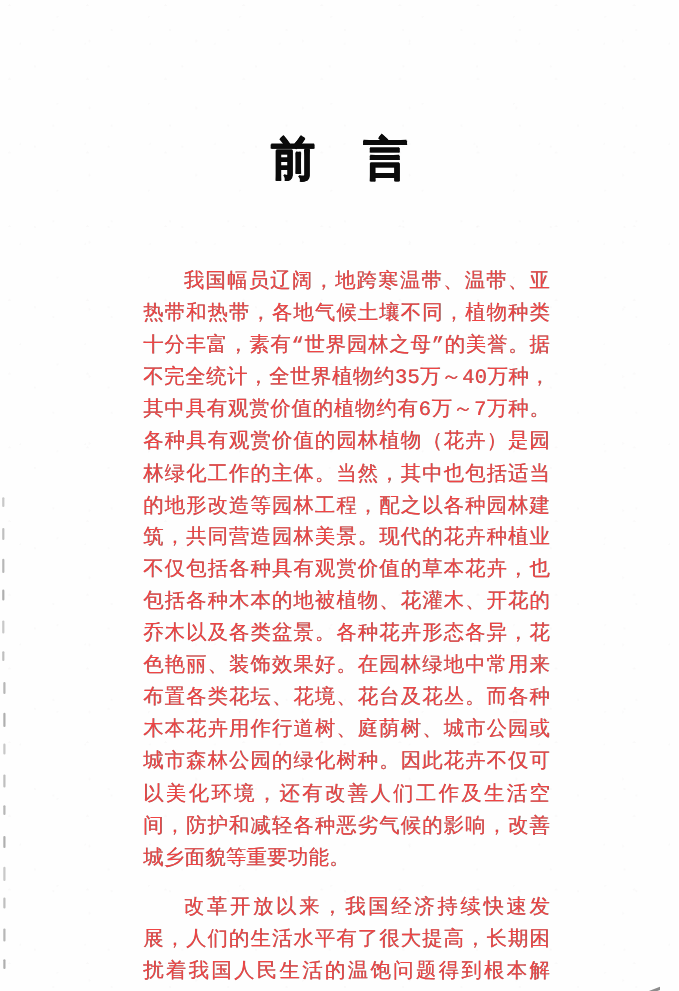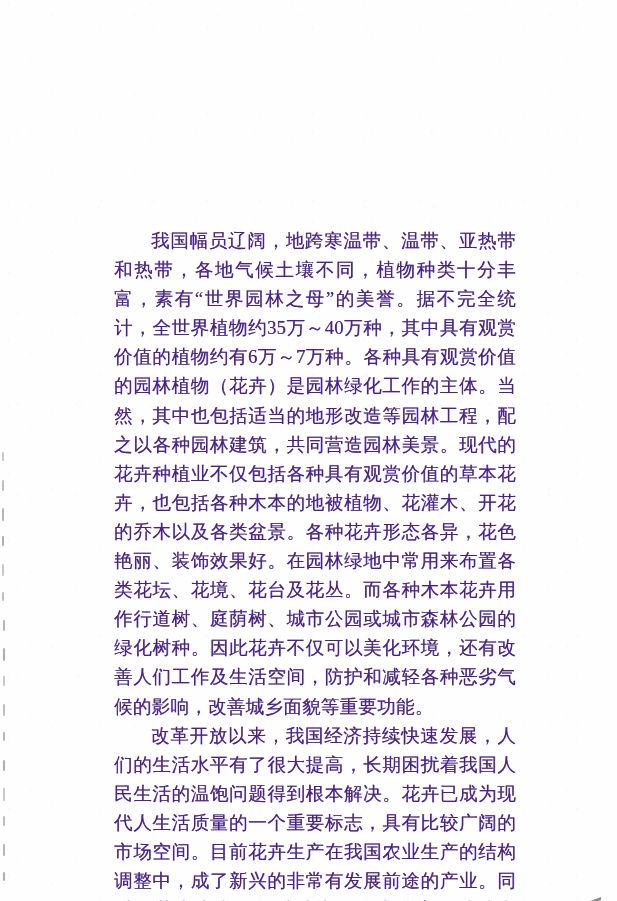--- a/index.html
+++ b/index.html
@@ -61,30 +61,30 @@
   }
 
   
   .body-block {
     position: absolute;
     top: 226px;
     left: 114px;
     width: 402px;
   }
   .para {
-    margin: 0;
+    margin: 16px;
     font-size: 18.6px;
     line-height: 29.1px;
-    color: #4c1d95;
+    color: #ef4444;
     text-align: justify;
     text-align-last: left;
     text-justify: inter-character;
     text-indent: 37px;
     letter-spacing: 0.2px;
-    font-family: Liberation Serif, serif;
+    font-family: Liberation Mono, monospace;
     text-shadow: 0.35px 0 0 rgba(18,18,18,0.55);
   }
   .para + .para { margin-top: 0; }
 
   
   .watermark {
     position: absolute;
     right: 4px;
     bottom: 12px;
     width: 130px;
@@ -119,20 +119,23 @@
     border-radius: 1px;
   }
 </style>
 </head>
 <body>
 
 <div class="page">
 
   <div class="paper-grain"></div>
 
+  <div class="title-block">
+    <span class="title-text">前言</span>
+  </div>
 
   <div class="body-block">
     <p class="para">我国幅员辽阔，地跨寒温带、温带、亚热带和热带，各地气候土壤不同，植物种类十分丰富，素有“世界园林之母”的美誉。据不完全统计，全世界植物约35万～40万种，其中具有观赏价值的植物约有6万～7万种。各种具有观赏价值的园林植物（花卉）是园林绿化工作的主体。当然，其中也包括适当的地形改造等园林工程，配之以各种园林建筑，共同营造园林美景。现代的花卉种植业不仅包括各种具有观赏价值的草本花卉，也包括各种木本的地被植物、花灌木、开花的乔木以及各类盆景。各种花卉形态各异，花色艳丽、装饰效果好。在园林绿地中常用来布置各类花坛、花境、花台及花丛。而各种木本花卉用作行道树、庭荫树、城市公园或城市森林公园的绿化树种。因此花卉不仅可以美化环境，还有改善人们工作及生活空间，防护和减轻各种恶劣气候的影响，改善城乡面貌等重要功能。</p>
     <p class="para">改革开放以来，我国经济持续快速发展，人们的生活水平有了很大提高，长期困扰着我国人民生活的温饱问题得到根本解决。花卉已成为现代人生活质量的一个重要标志，具有比较广阔的市场空间。目前花卉生产在我国农业生产的结构调整中，成了新兴的非常有发展前途的产业。同时，花卉生产是一种技术性要求较高的特殊产业，现在全国各地已经形成许多具有一定规模的花卉种植基地和花卉销售市场，特别是我国加入 WTO，</p>
   </div>
 
   <div class="watermark">
     <span class="watermark-text">MSHUA</span>
   </div>
 

